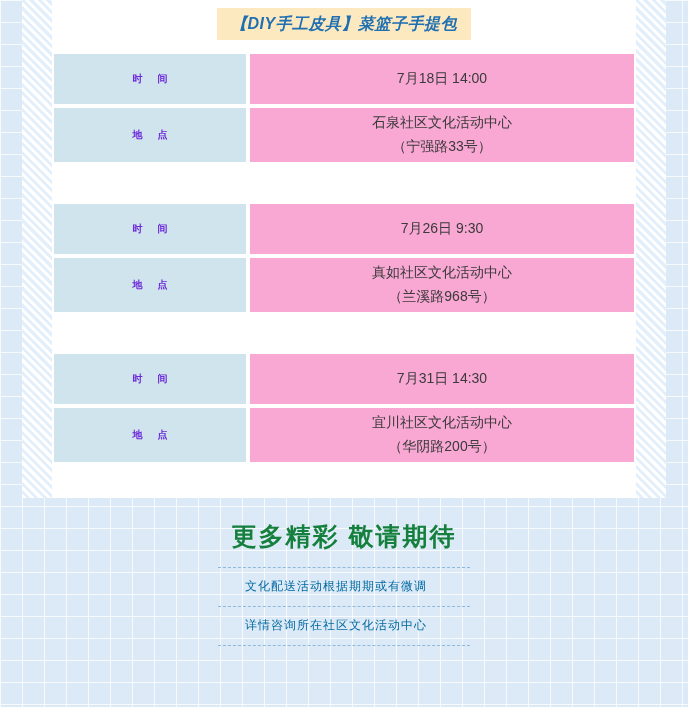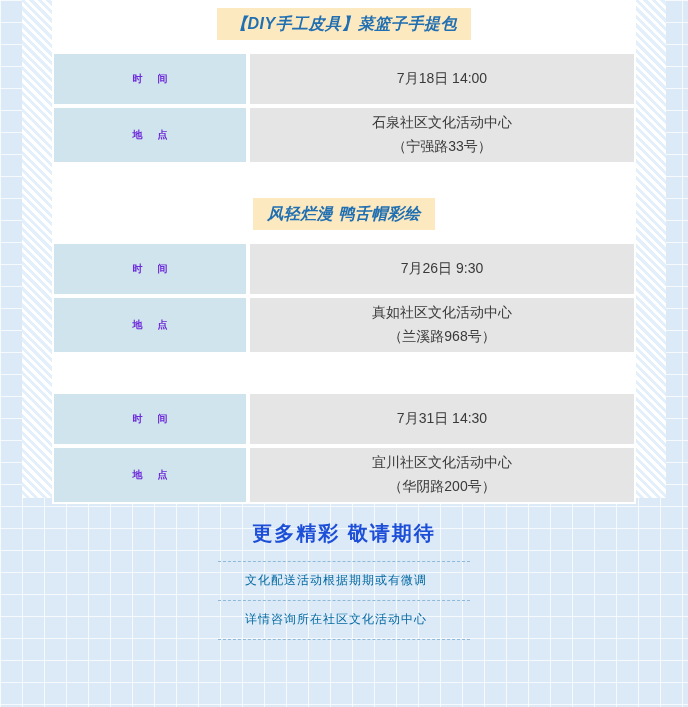--- a/index.html
+++ b/index.html
@@ -105,21 +105,21 @@
     background: #cfe4ed;
     color: #6d28d9;
     font-size: 10px;
     font-weight: bold;
     text-align: center;
     letter-spacing: 6px;
     text-indent: 6px;
     height: 38px;
   }
   td.value {
-    background: #e5e5e5;
+    background: #f9a8d4;
     color: #3a3a3a;
     font-size: 14px;
     text-align: center;
     height: 38px;
     padding: 6px 0;
   }
   td.value .line2 {
     display: block;
     margin-top: 6px;
     text-align: center;
@@ -128,23 +128,23 @@
 
   
   .footer {
     position: absolute;
     left: 0;
     top: 520px;
     width: 688px;
     text-align: center;
   }
   .footer-title {
-    font-size: 20px;
+    font-size: 25px;
     font-weight: bold;
-    color: #1d4ed8;
+    color: #15803d;
     letter-spacing: 2px;
     margin-bottom: 14px;
   }
   .dash {
     width: 252px;
     margin: 0 auto;
     border-top: 1px dashed #8fb9d8;
     height: 0;
   }
   .footer-line {
@@ -184,23 +184,20 @@
               <span class="line2">（宁强路33号）</span>
             </td>
           </tr>
         </tbody>
           </table>
       </div>
 
       <div class="spacer-sm"></div>
 
       <div class="event">
-        <div class="event-title-wrap">
-          <span class="event-title">风轻烂漫 鸭舌帽彩绘</span>
-        </div>
         <table class="info">
           <tbody>
               <tr>
             <td class="label">时 间</td>
             <td class="value">7月26日 9:30</td>
           </tr>
           <tr>
             <td class="label">地 点</td>
             <td class="value">
               <span>真如社区文化活动中心</span>

